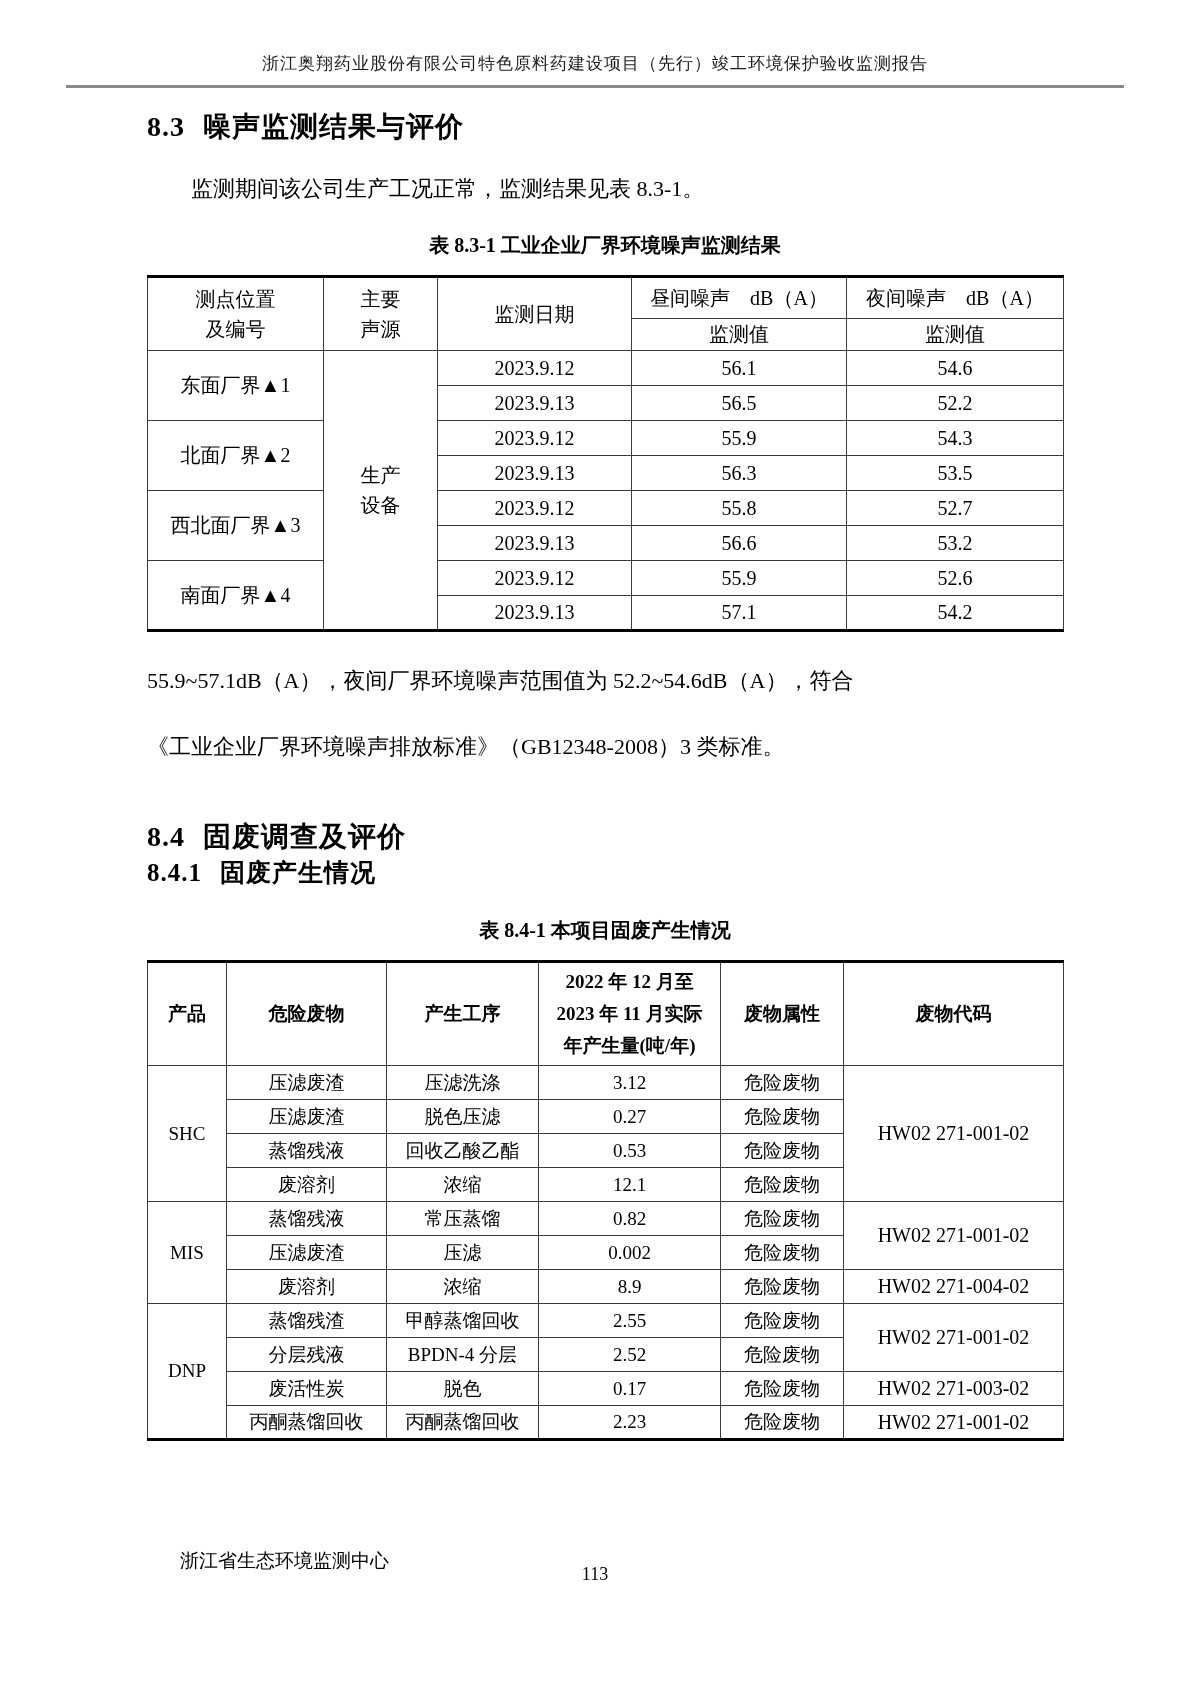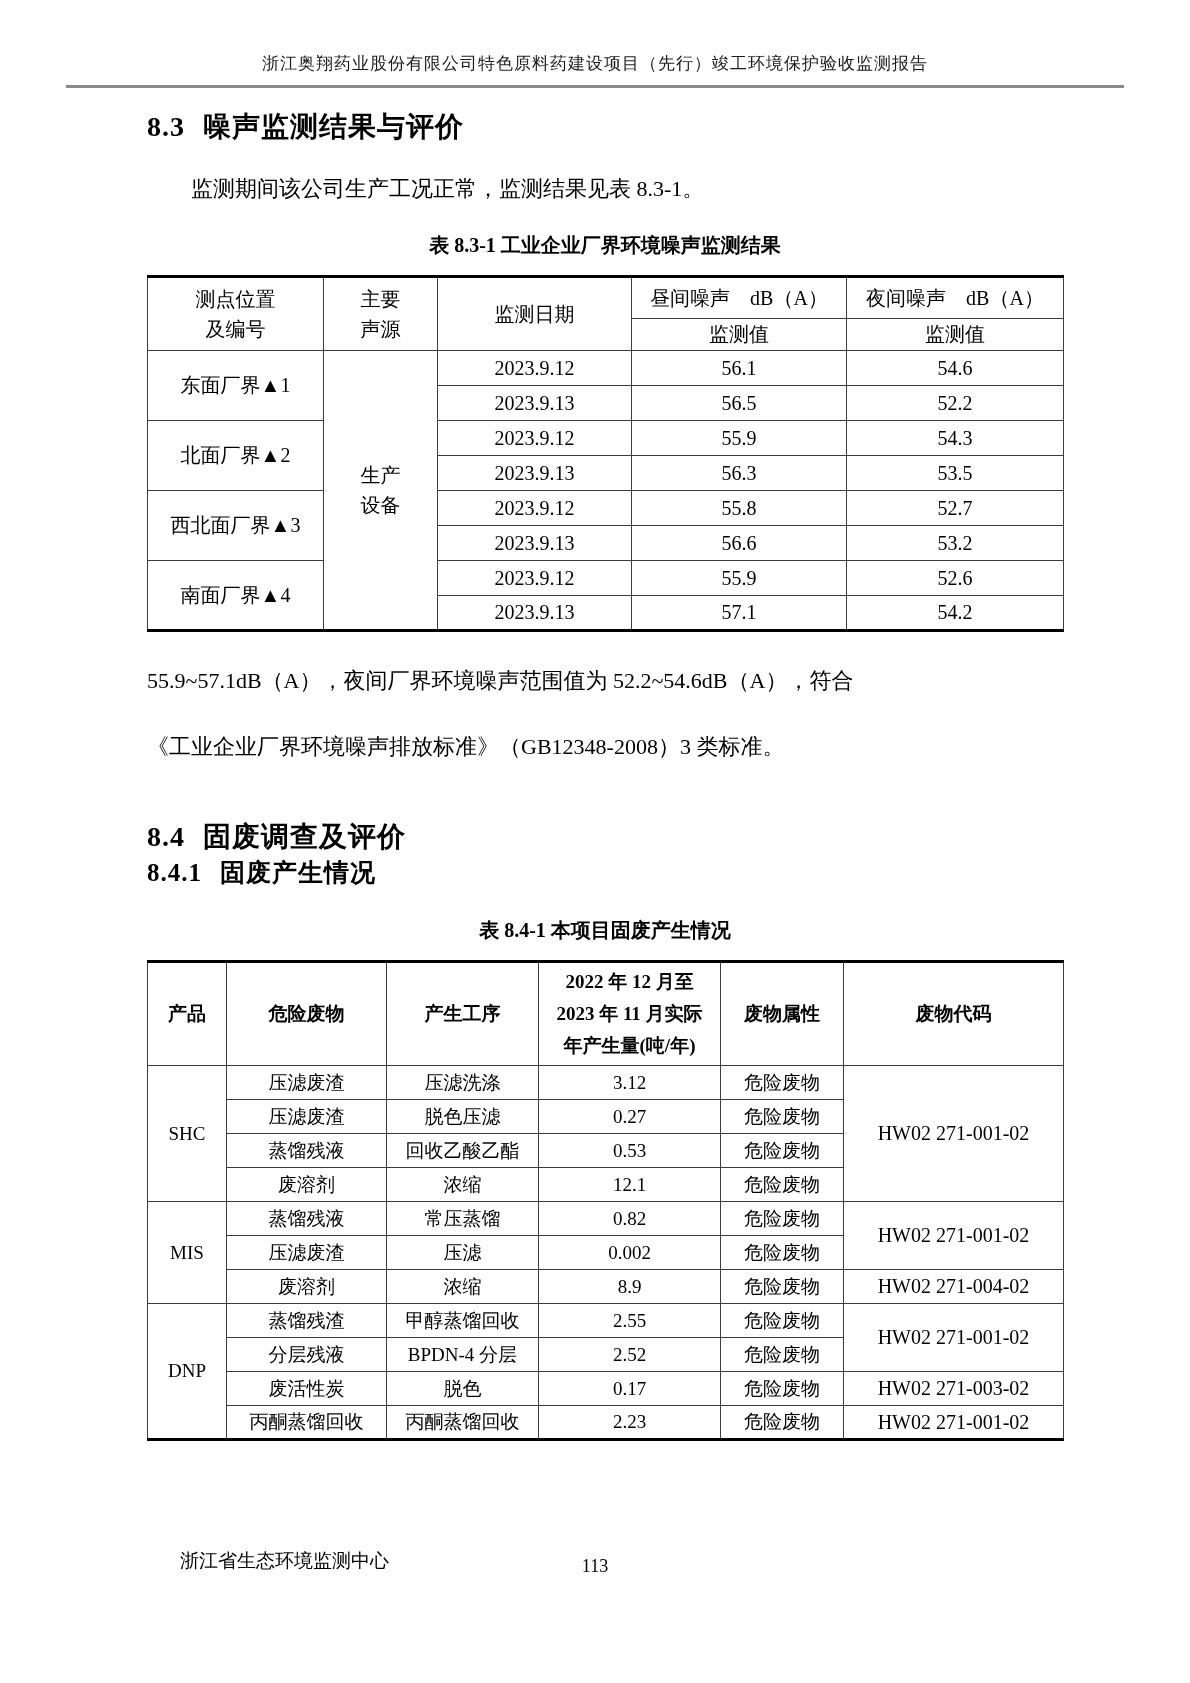--- a/index.html
+++ b/index.html
@@ -102,21 +102,21 @@
 
   .page-footer {
     position: absolute;
     top: 1548px;
     left: 0;
     width: 1190px;
     font-size: 19px;
   }
   .page-footer .org { position: absolute; left: 180px; top: 0; }
   .page-footer .pagenum {
-    position: absolute; left: 0; top: 8px;
+    position: absolute; left: 0; top: 16px;
     width: 1190px; text-align: center;
     font-size: 18px;
   }
 </style>
 </head>
 <body>
 
 <div class="page-header">浙江奥翔药业股份有限公司特色原料药建设项目（先行）竣工环境保护验收监测报告</div>
 <div class="header-rule"></div>
 

